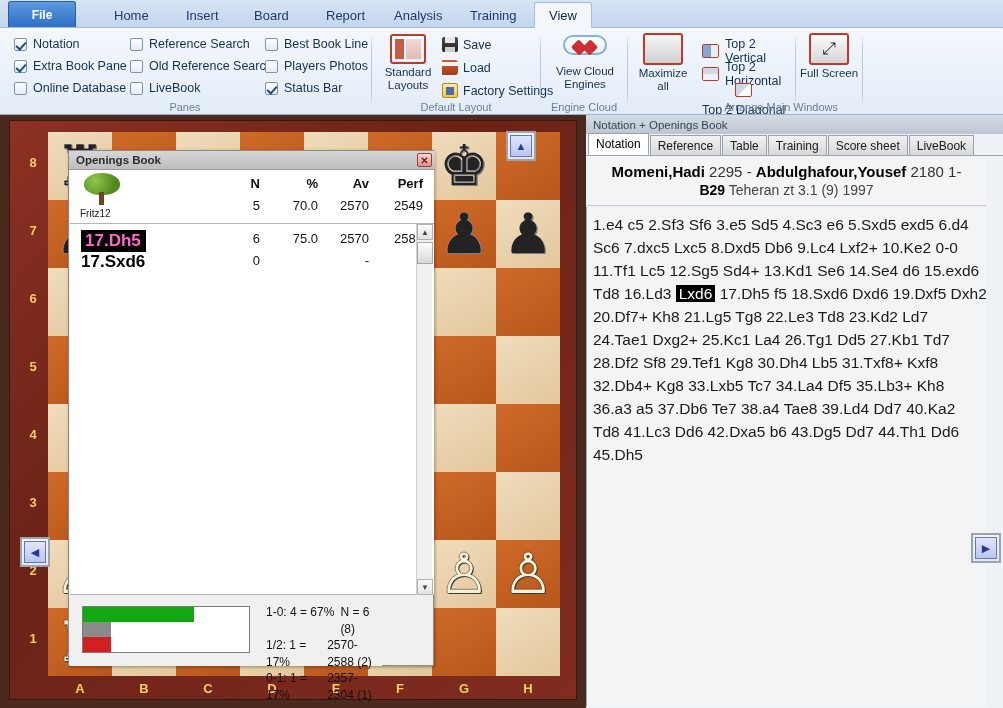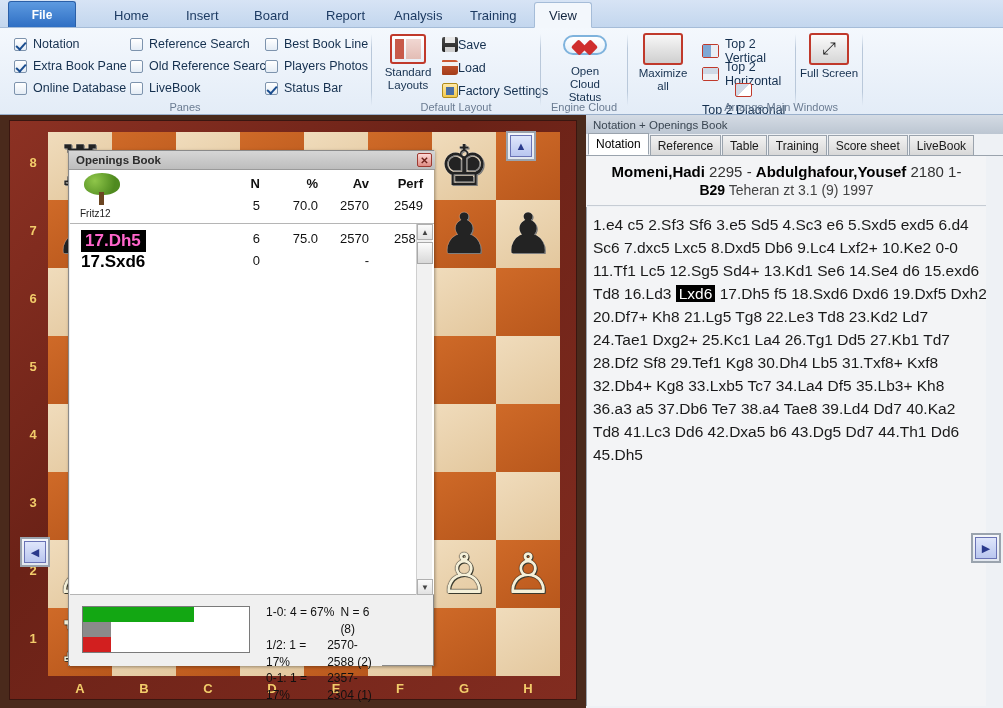--- a/index.html
+++ b/index.html
@@ -71,21 +71,21 @@
     position:absolute; width:60px; display:flex; flex-direction:column;
     align-items:center; gap:2px; font-size:11.5px; color:#15304f; text-align:center; line-height:1.15;
   }
   .icon-layout{
     width:36px;height:30px;border:2px solid #c0392b;border-radius:3px;
     background:linear-gradient(#ffffff,#e8eef6); display:flex; gap:2px; padding:3px;
   }
   .icon-layout i{ display:block; background:#c85a4a; }
   .icon-layout i:first-child{ width:9px; }
   .icon-layout i:last-child{ flex:1; background:linear-gradient(#f1d7d2,#e3bdb5); }
-  .smallitem{ position:absolute; display:flex; align-items:center; font-size:12.5px; color:#15304f; white-space:nowrap;}
+  .smallitem{ position:absolute; display:flex; align-items:center; gap:5px; font-size:12.5px; color:#15304f; white-space:nowrap;}
   .ico16{ width:16px;height:15px;flex:0 0 auto; border-radius:2px; position:relative;}
   .ico-save{ background:linear-gradient(#4b4b4b,#232323); }
   .ico-save::after{ content:""; position:absolute; left:3px; top:0; width:10px;height:6px;background:#e8e8e8;}
   .ico-save::before{ content:""; position:absolute; left:3px; bottom:0; width:10px;height:5px;background:#cfcfcf;}
   .ico-load{ background:linear-gradient(#cf5b34,#a33d1b); border-radius:1px 3px 3px 1px;}
   .ico-load::after{ content:""; position:absolute; left:0; top:2px; width:16px;height:4px;background:#f2f2f2;}
   .ico-factory{ background:linear-gradient(#ffe9a8,#f2c94c); border:1px solid #b08b1c;}
   .ico-factory::after{content:"";position:absolute;left:3px;top:3px;width:8px;height:8px;background:#4a6fa5;}
   .cloudicon{ width:48px;height:30px; position:relative; }
   .cloudicon .cl{
@@ -395,21 +395,21 @@
     </div>
     <div class="grpsep" style="left:540px;"></div>
 
     <div class="grp" style="left:543px; width:82px;">
       <div class="bigbtn" style="left:12px; top:5px; width:60px;">
         <span class="cloudicon">
           <span class="cl"></span>
             <span class="d1"></span>
             <span class="d2"></span>
         </span>
-        <span>Open Cloud Status</span>
+        <span>View Cloud Engines</span>
       </div>
       <div class="grplabel" style="left:0; width:82px;">Engine Cloud</div>
     </div>
     <div class="grpsep" style="left:627px;"></div>
 
     <div class="grp" style="left:630px; width:164px;">
       <div class="bigbtn" style="left:2px; top:5px; width:62px;">
         <span class="maxicon"></span>
         <span>Maximize all</span>
       </div>

